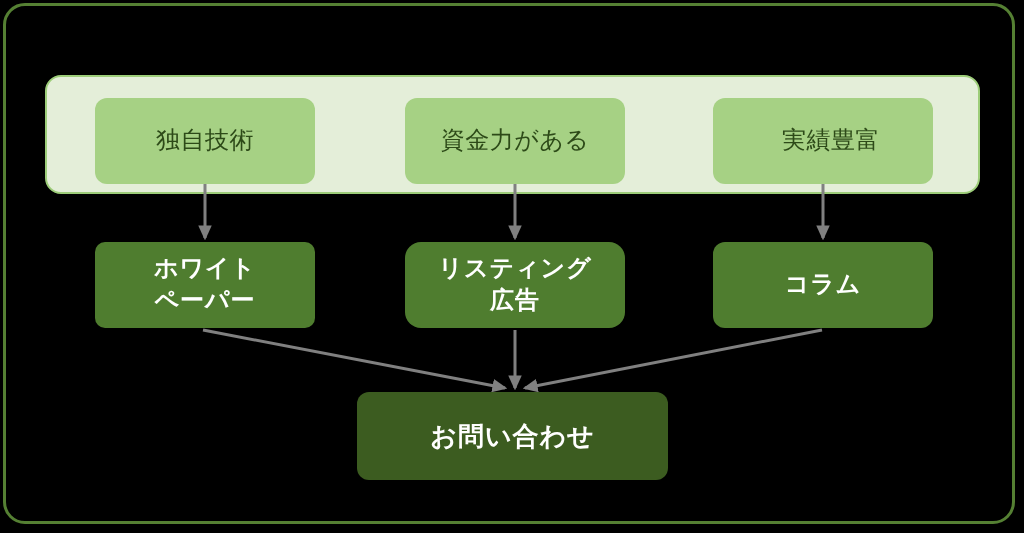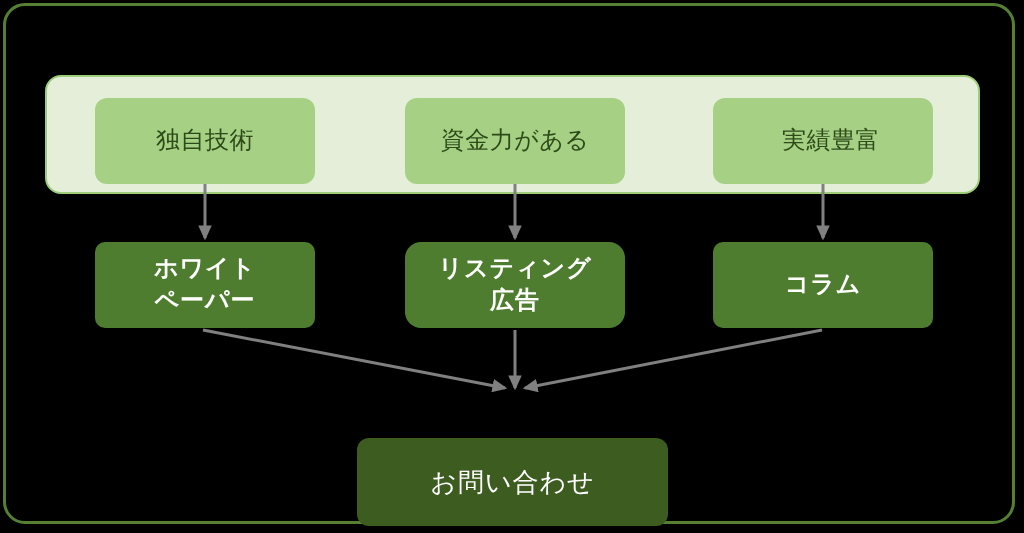--- a/index.html
+++ b/index.html
@@ -78,35 +78,34 @@
     width: 220px;
     background: #4f7d2f;
     border-radius: 10px;
     color: #ffffff;
     font-size: 24px;
     font-weight: 700;
     letter-spacing: 1px;
   }
   #channel-0 { left: 95px; }
   #channel-1 { left: 405px; border-radius: 16px; }
-  #channel-2 { left: 713px; }
+  #channel-2 { left: 713px; border-radius: 12px; }
 
   
   #goal-node {
     left: 357px;
     top: 392px;
     width: 311px;
     height: 88px;
     background: #3c5c20;
     border-radius: 12px;
     color: #ffffff;
     font-size: 26px;
-    font-weight: 400;
+    font-weight: 700;
     letter-spacing: 1px;
-    margin-top: 46px;
   }
 
   .node-label {
     white-space: pre-line;
     pointer-events: none;
   }
 
   
   #arrow-layer {
     position: absolute;

